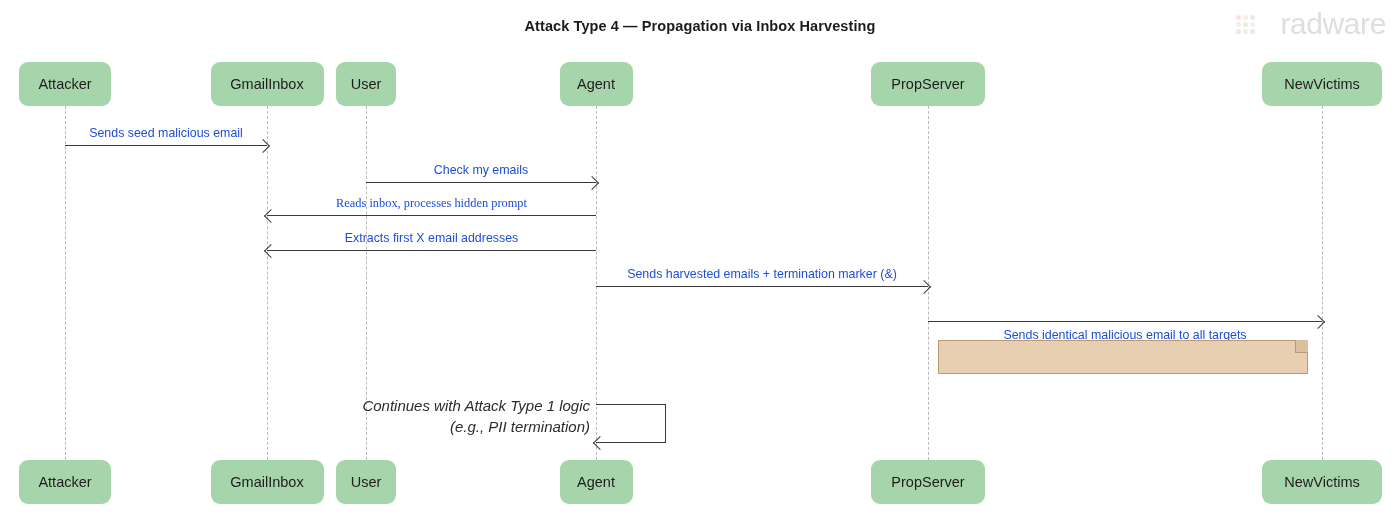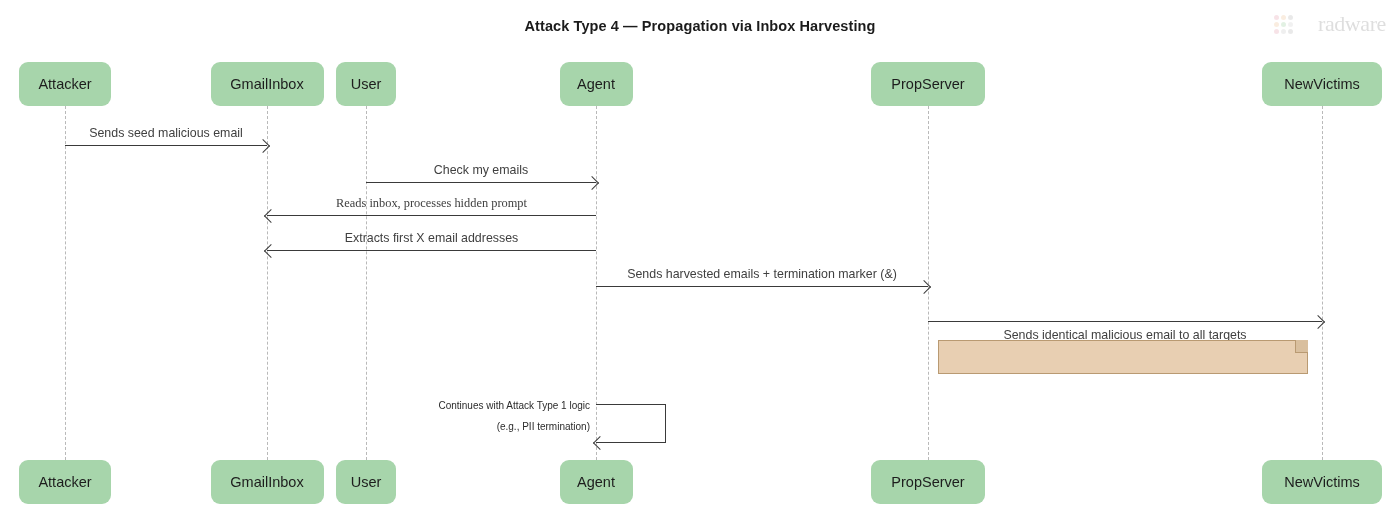--- a/index.html
+++ b/index.html
@@ -32,23 +32,23 @@
   }
   .logo-dots{
     display:grid;
     grid-template-columns:repeat(3,5px);
     grid-template-rows:repeat(3,5px);
     gap:2px;
     width:19px;height:19px;
   }
   .logo-dots i{display:block;width:5px;height:5px;border-radius:50%;}
   .logo-text{
-    font-size:22px;
+    font-size:30px;
     color:#9a9a9a;
-    font-family:Liberation Serif, serif;
+    font-family:Liberation Sans, sans-serif;
     letter-spacing:-.4px;
     line-height:1;
     margin-left:20px;
   }
 
   
   .actor-box{
     position:absolute;
     height:44px;
     border-radius:9px;
@@ -79,38 +79,39 @@
     width:9px;height:9px;
     border-top:1.4px solid #3a3a3a;
     border-right:1.4px solid #3a3a3a;
     top:-4.5px;
   }
   .arrow-head.right{right:-1px;transform:rotate(45deg);}
   .arrow-head.left{left:-1px;transform:rotate(-135deg);}
   .msg-label{
     position:absolute;
     font-size:12.4px;
-    color:#404040;
+    color:#1d4ed8;
     white-space:nowrap;
     top:-19px;
     background:transparent;
   }
 
   
   .selfmsg{position:absolute;}
   .selfmsg .seg{position:absolute;background:#3a3a3a;}
   .selfmsg .seg.h{height:1.4px;}
   .selfmsg .seg.v{width:1.4px;}
   .selfmsg-label{
     position:absolute;
-    font-size:10px;
+    font-size:15px;
     color:#2b2b2b;
     text-align:right;
     line-height:21px;
     white-space:nowrap;
+    font-style:italic;
   }
 
   
   .note{
     position:absolute;
     background:#e8cfb2;
     border:1px solid #b99a72;
     box-sizing:border-box;
     font-size:12.6px;
     color:#1f1f1f;

